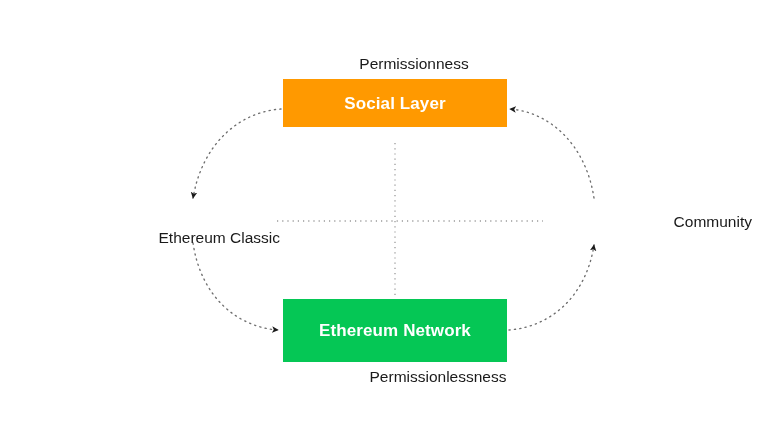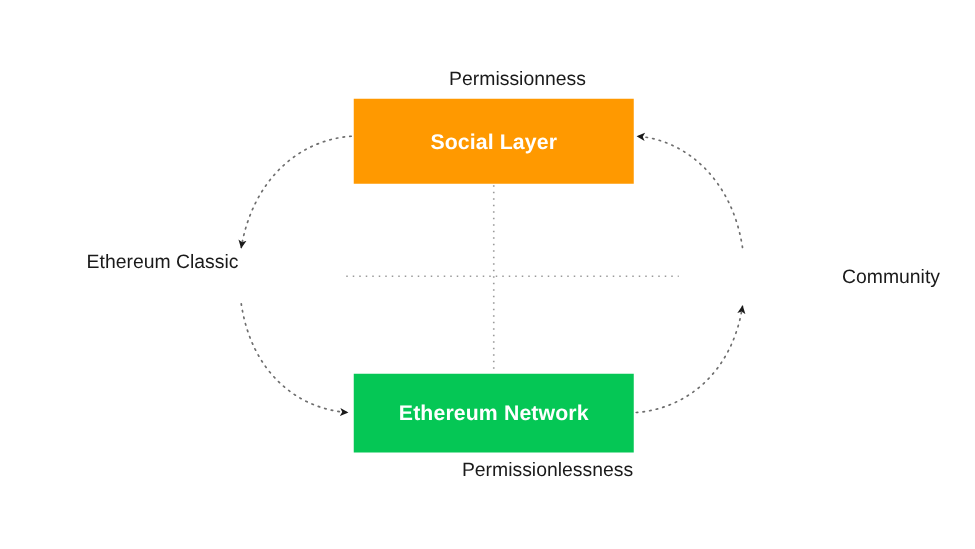--- a/index.html
+++ b/index.html
@@ -40,21 +40,21 @@
     font-size: 17px;
     letter-spacing: 0.1px;
     line-height: 1;
     white-space: nowrap;
   }
 
   #box-social-layer {
     left: 283px;
     top: 79px;
     width: 224px;
-    height: 68px;
+    height: 48px;
   }
   #box-operating-network {
     left: 283px;
     top: 299px;
     width: 224px;
     height: 63px;
   }
 
   .axis-label {
     position: absolute;
@@ -72,23 +72,24 @@
   }
   #label-permissionlessness {
     left: 0;
     top: 369px;
     width: 780px;
     text-align: center;
     margin-left: 48px;
   }
   #label-ethereum-classic {
     left: 0px;
-    top: 202px;
+    top: 230px;
     width: 260px;
-    text-align: center;
+    text-align: right;
+    padding-left: 20px;
   }
   #label-community {
     left: 552px;
     top: 214px;
     width: 200px;
     text-align: right;
   }
 </style>
 </head>
 <body>

